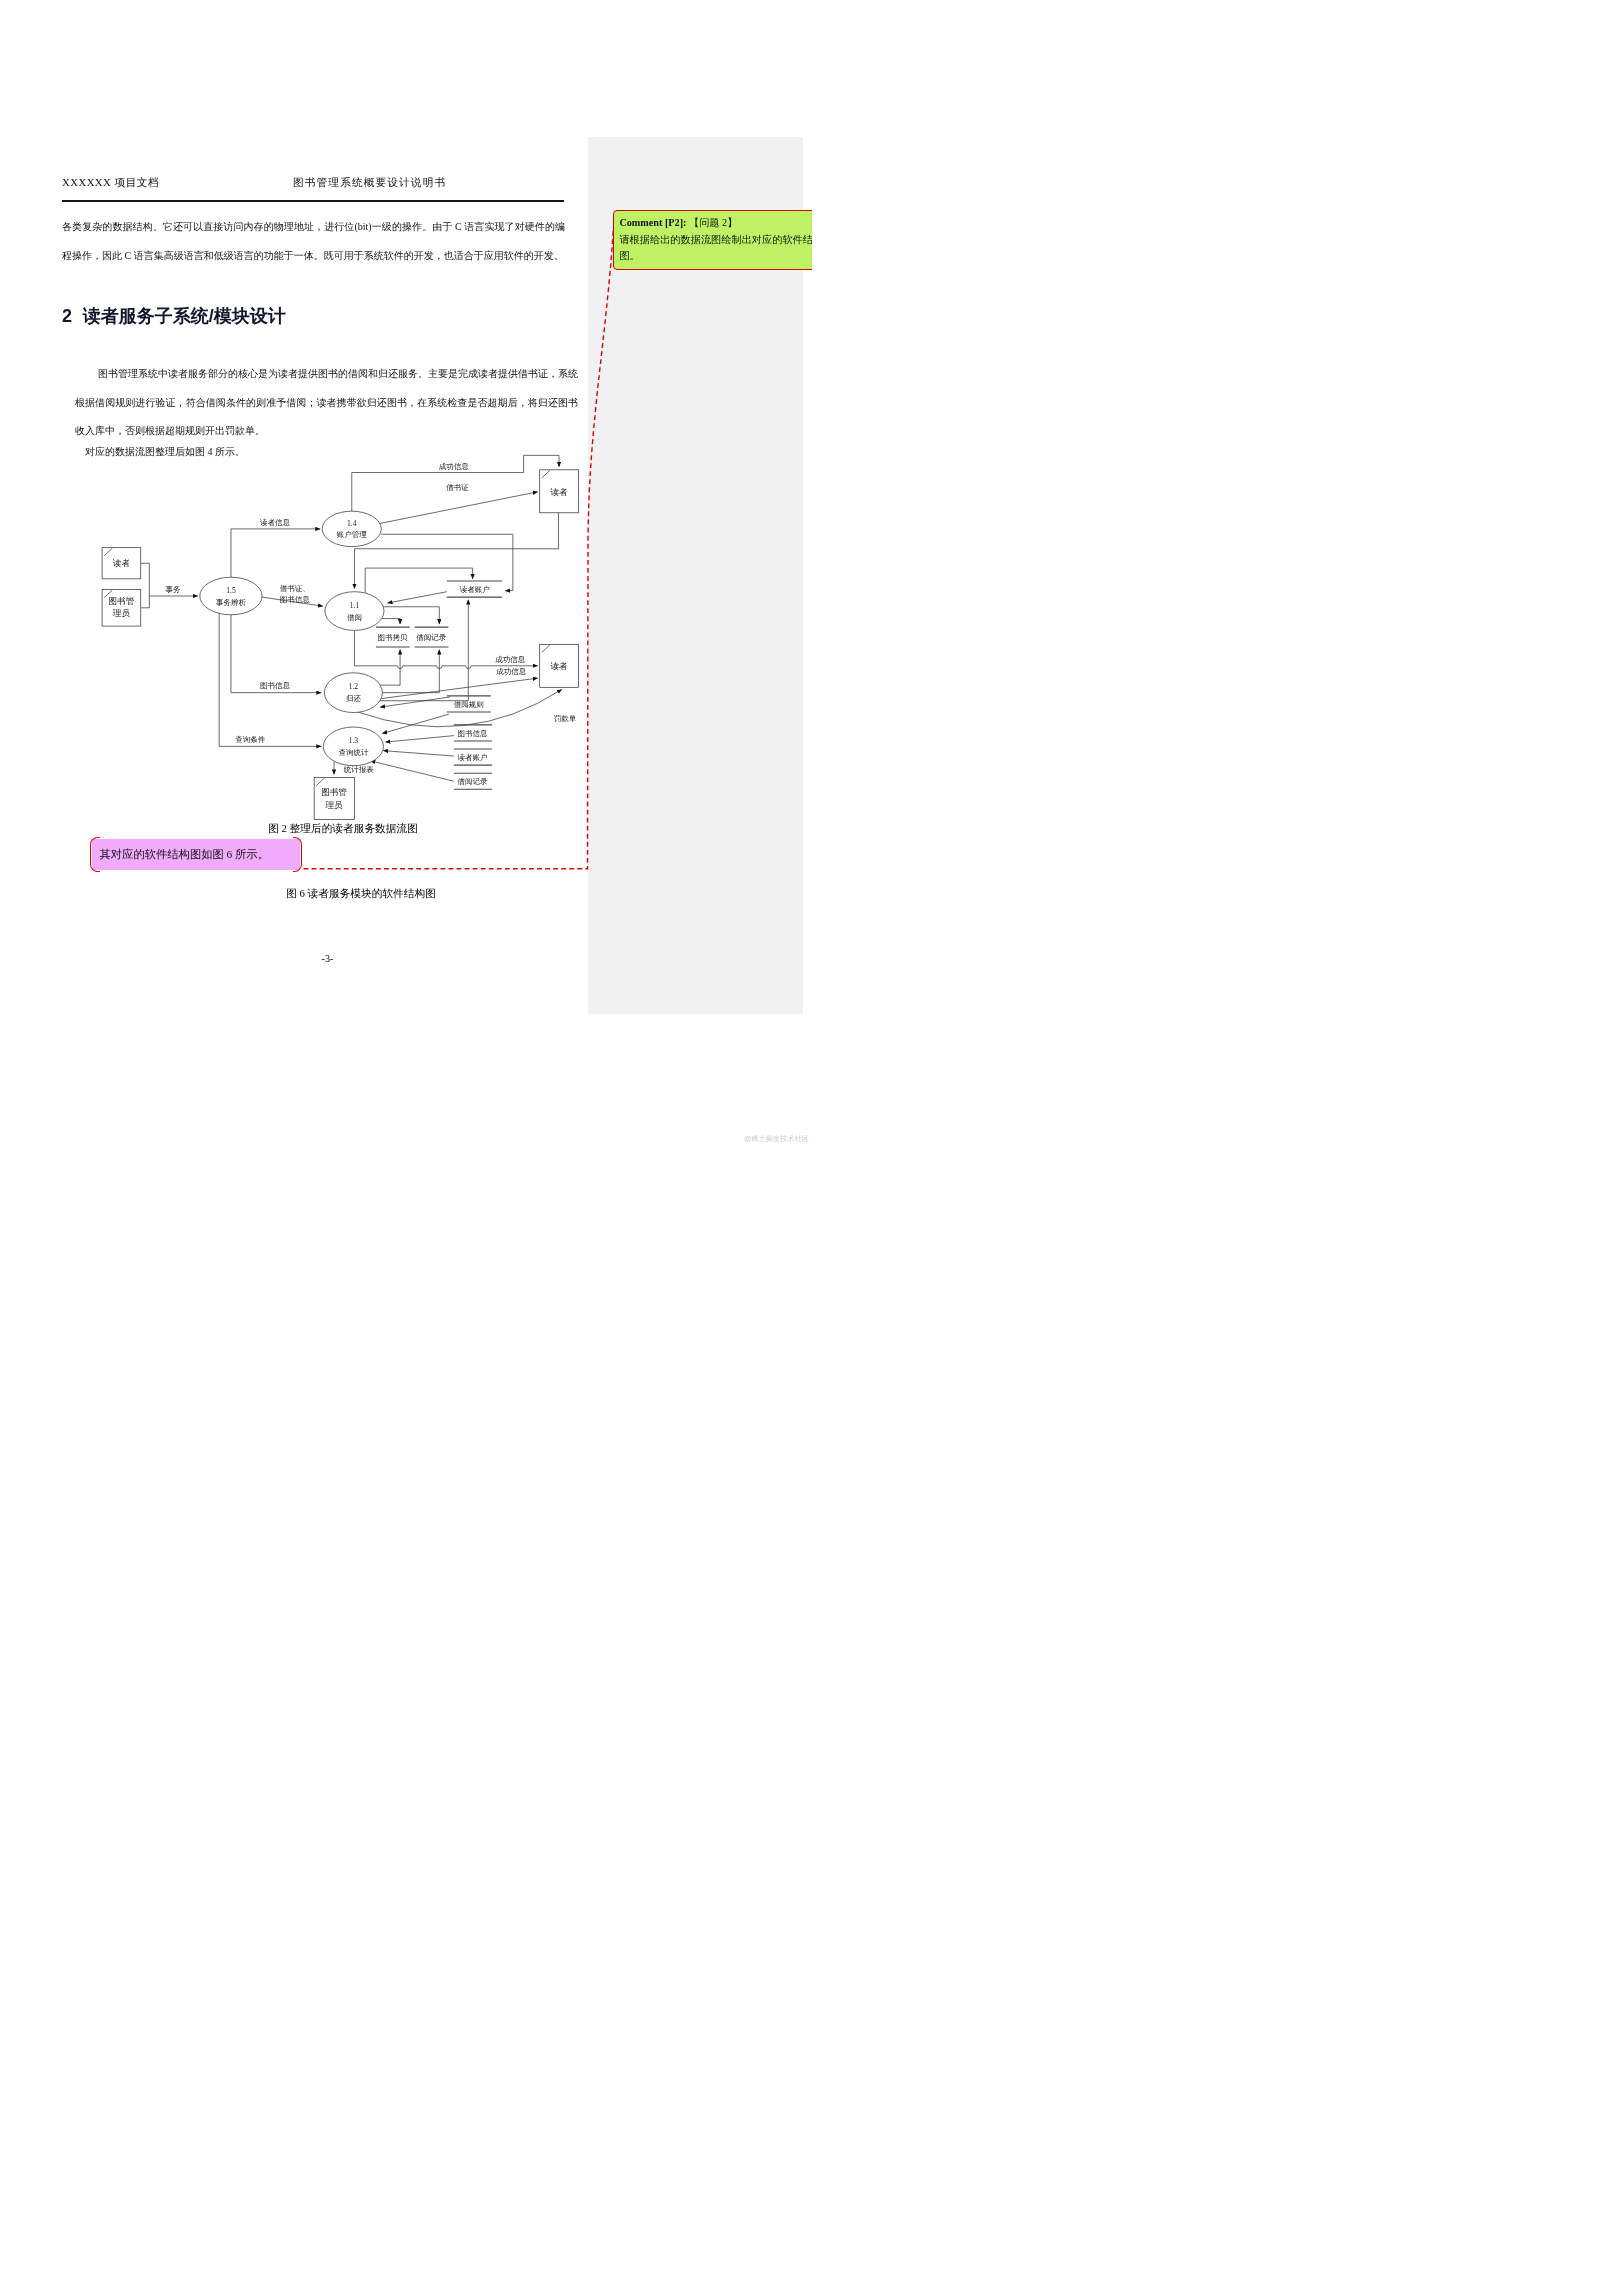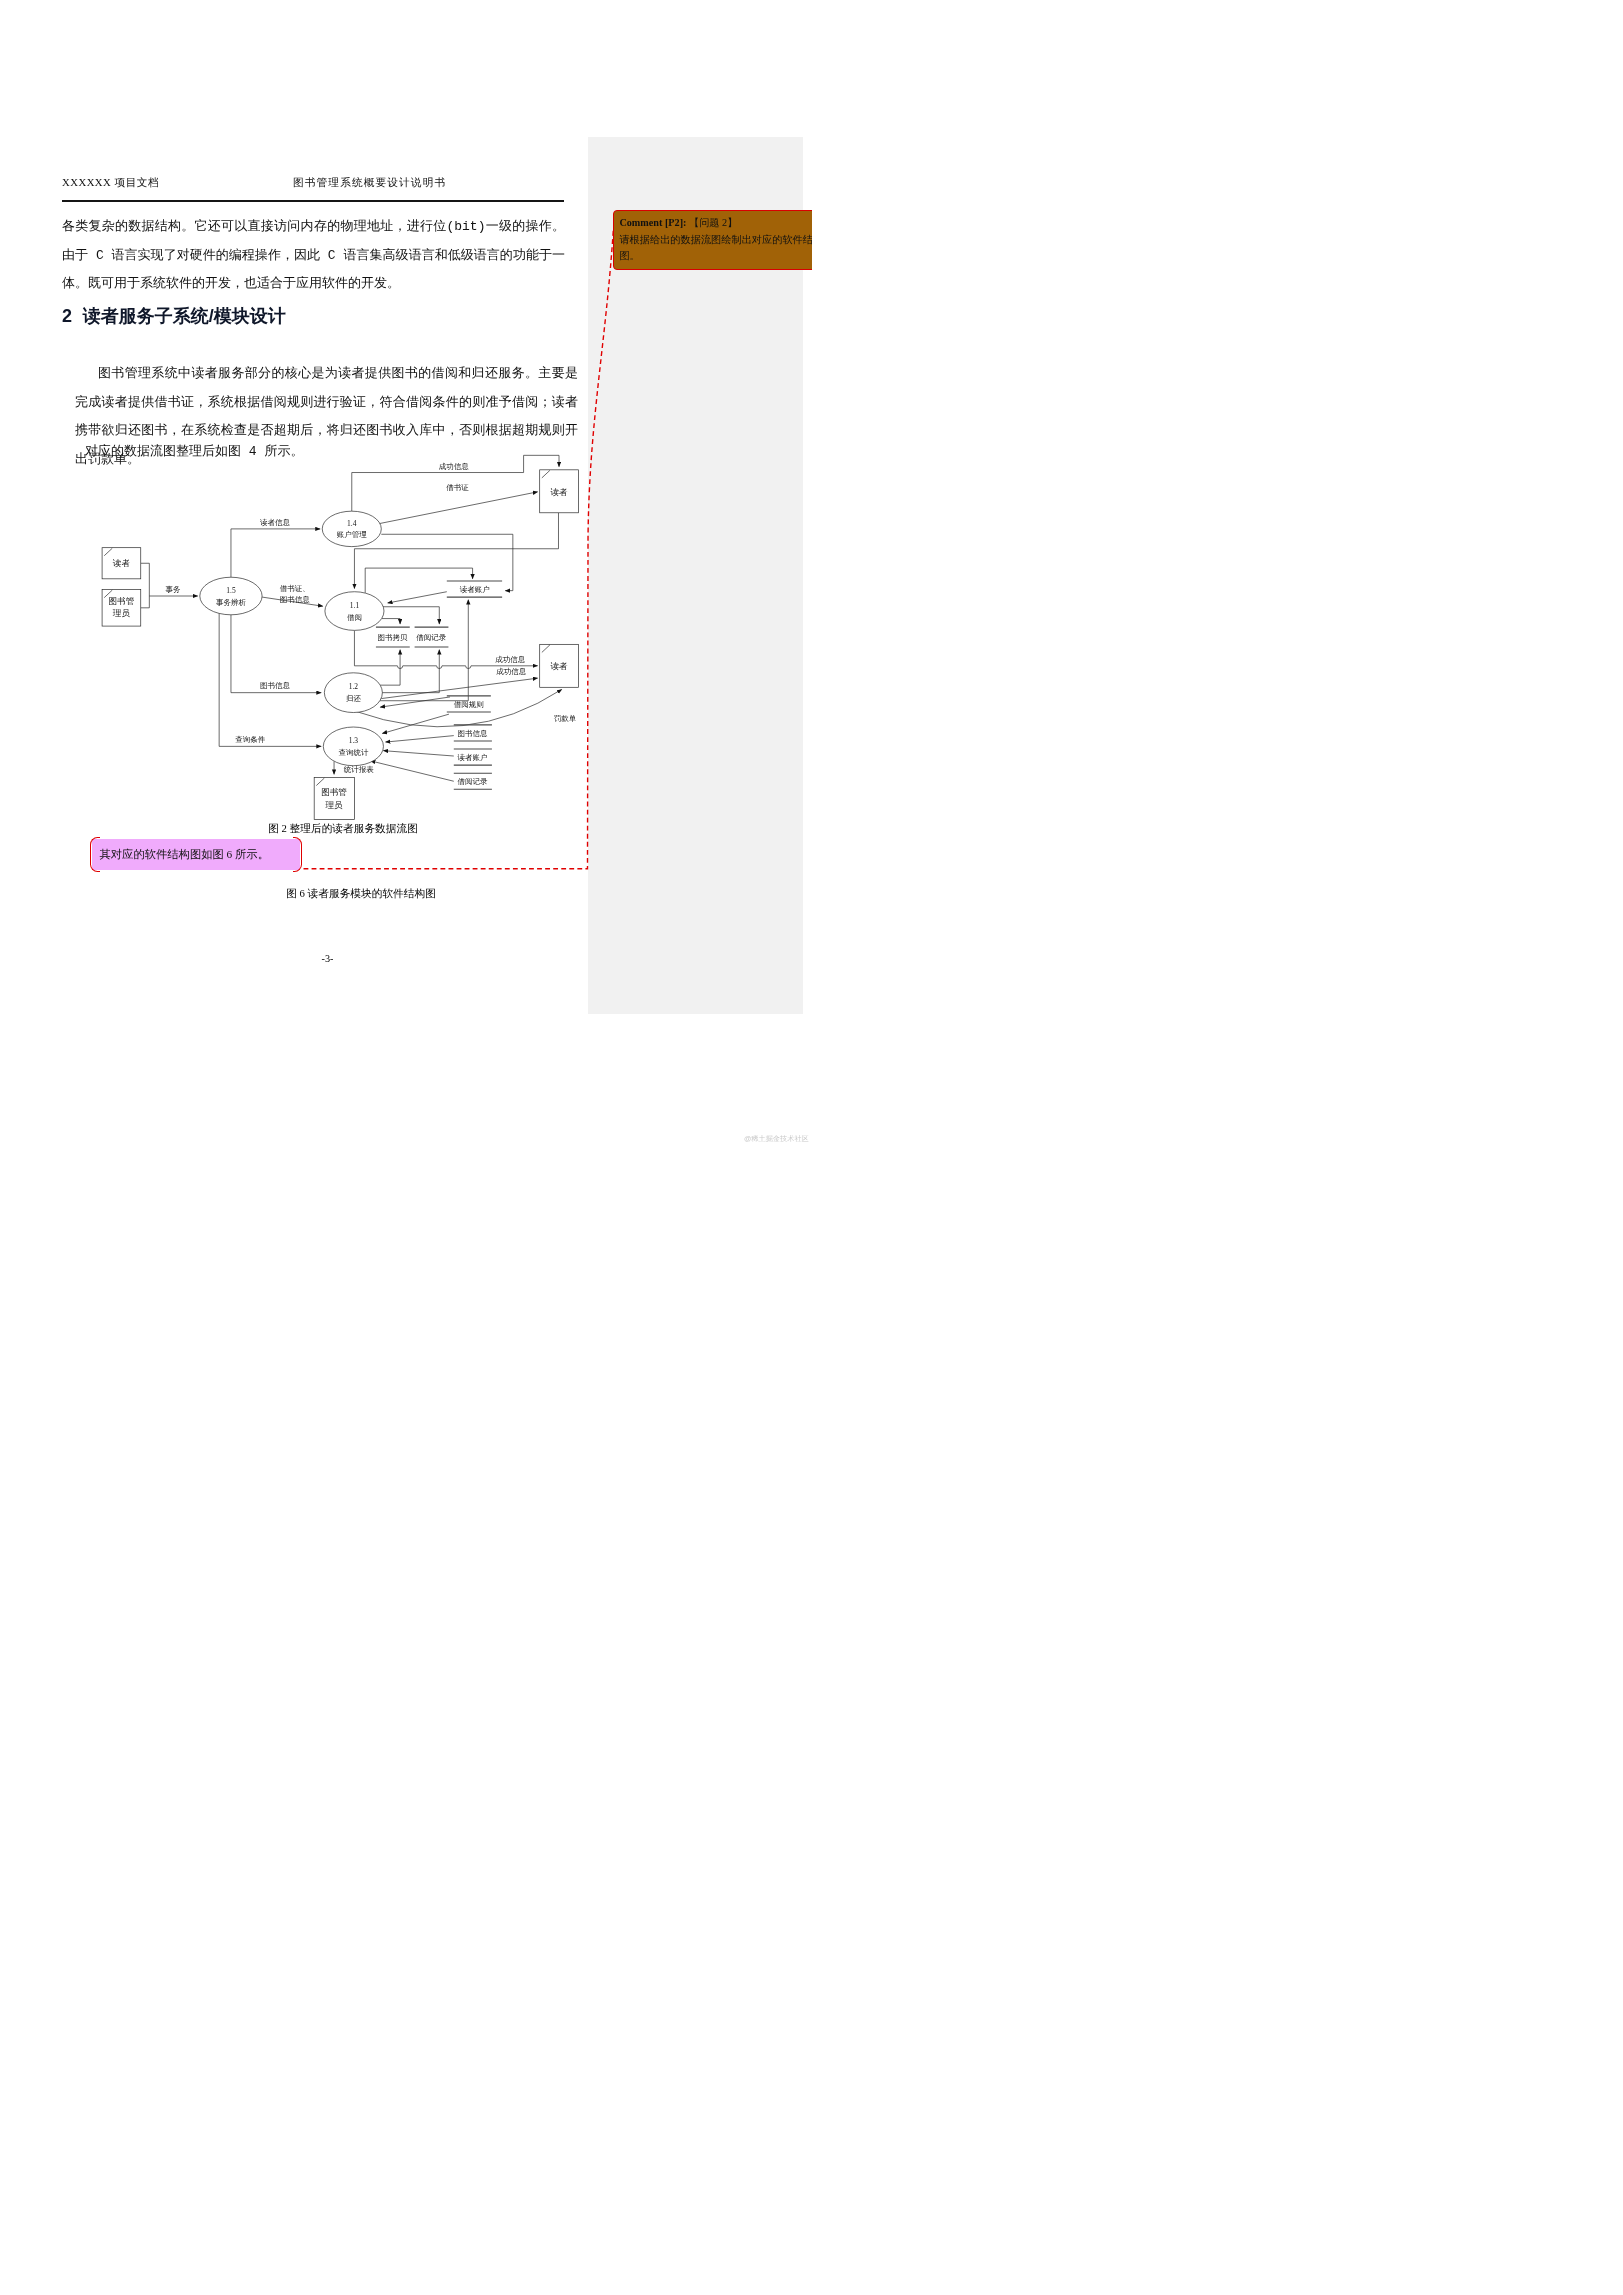--- a/index.html
+++ b/index.html
@@ -9,40 +9,40 @@
     overflow:hidden;
   }
   .abs{position:absolute;}
   
   .sidebar{left:588px;top:137px;width:215px;height:877px;background:#f1f1f1;}
   
   .header-left{left:62px;top:176px;font-size:10.7px;letter-spacing:0.5px;}
   .header-right{left:293px;top:176px;font-size:10.7px;letter-spacing:1.1px;}
   .header-rule{left:62px;top:200px;width:502px;height:1.6px;background:#151515;}
   
-  .para{left:62px;width:503px;font-size:13px;line-height:28.5px;text-align:justify;font-family:Liberation Mono, monospace;}
+  .para{left:62px;width:503px;font-size:10px;line-height:28.5px;text-align:justify;}
   .p1{top:213px;}
   .p2{top:360px;text-indent:23px;margin-left:13px;}
   .p3{top:438px;text-indent:23px;}
   .doc-heading{left:62px;top:304px;font-family:"Liberation Sans","DejaVu Sans",sans-serif;
     font-weight:bold;font-size:18px;color:#0f172a;}
   .doc-heading .num{margin-right:10.7px;}
   .caption{font-size:10.7px;text-align:center;color:#000;}
   .fig5{left:123px;top:822px;width:440px;}
   .fig6{left:141px;top:887px;width:440px;}
   .pageno{left:62px;top:953px;width:531px;text-align:center;font-size:10.2px;}
   
   .highlight{left:92px;top:839px;width:208px;height:31px;background:#f0abfc;}
   .highlight .txt{position:absolute;left:7.5px;top:0;line-height:31px;font-size:11.3px;white-space:nowrap;}
   .highlight::before,.highlight::after{content:"";position:absolute;top:-1.6px;bottom:-1.6px;width:8.6px;
     border:1.6px solid #e00000;}
   .highlight::before{left:-2.1px;border-right:none;border-radius:7.5px 0 0 7.5px;}
   .highlight::after{right:-2.1px;border-left:none;border-radius:0 7.5px 7.5px 0;}
   
-  .comment{left:613px;top:210px;width:218px;background:#a16207;border:1.6px solid #d90000;
+  .comment{left:613px;top:210px;width:218px;background:#bef264;border:1.6px solid #d90000;
     border-radius:4px;padding:4.3px 5.4px;font-size:10.2px;line-height:16.6px;box-sizing:border-box;}
   .comment .ttl{font-weight:bold;}
   
   .watermark{right:3.2px;bottom:4.3px;font-size:7.2px;color:#c9c9c9;
     font-family:"Liberation Sans","DejaVu Sans",sans-serif;}
   
   svg.layer{position:absolute;left:0;top:0;}
   svg text{font-family:"Liberation Serif","DejaVu Serif",serif;fill:#111;}
   .flow-label{font-size:14px;}
   .proc-text{font-size:14px;}

